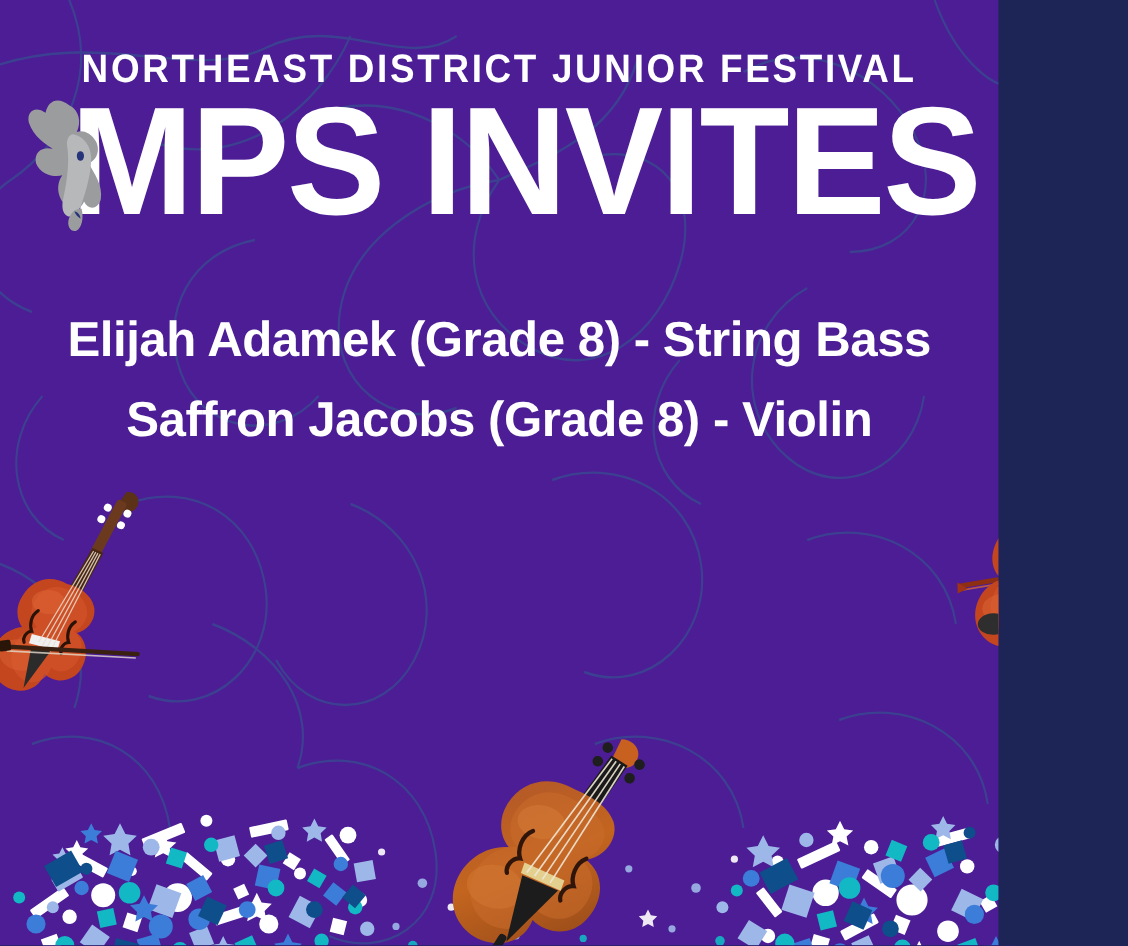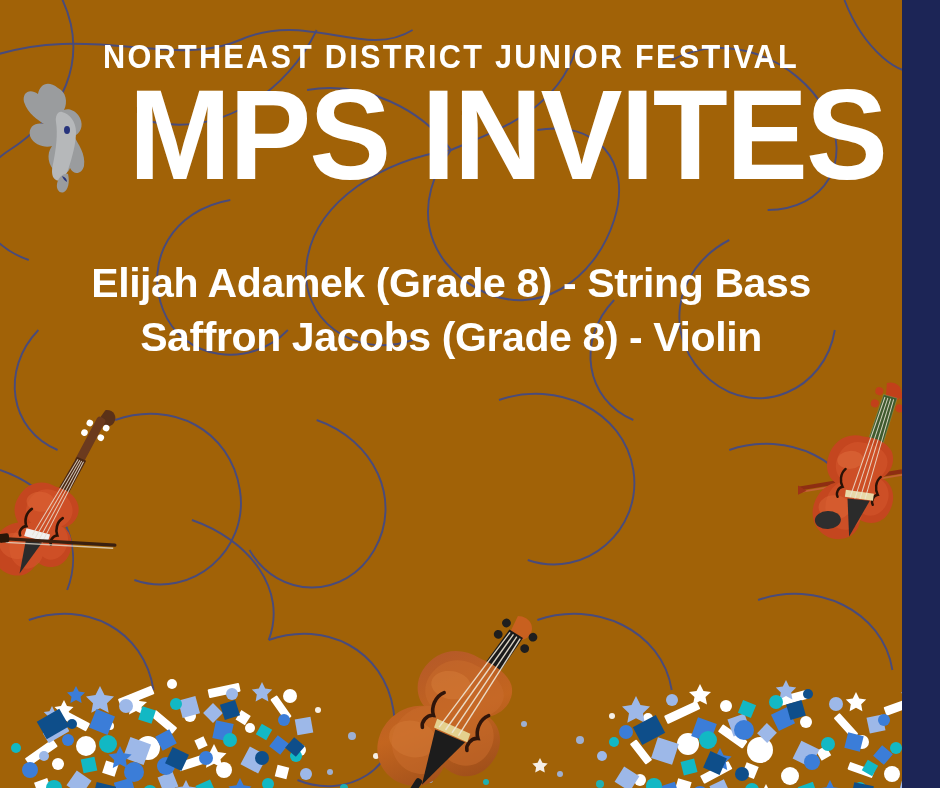--- a/index.html
+++ b/index.html
@@ -1,19 +1,19 @@
 <!DOCTYPE html>
 <html><head>
 <meta charset="utf-8">
 <style>
   html,body{margin:0;padding:0;background:#1c2556;}
   body{font-family:"Liberation Sans",sans-serif;}
   #poster{
-    position:relative;width:902px;height:788px;overflow:hidden;
-    background:#a16207;
+    position:relative;width:832px;height:788px;overflow:hidden;
+    background:#4c1d95;
   }
   
   .bg-texture{position:absolute;inset:0;pointer-events:none;}
   .bg-texture svg{width:100%;height:100%;display:block;}
 
   
   .eyebrow{
     position:absolute;left:0;right:0;top:40px;text-align:center;
     color:#ffffff;font-weight:bold;font-size:33px;letter-spacing:2.4px;
     font-family:"Liberation Sans Narrow","Liberation Sans",sans-serif;
@@ -32,21 +32,21 @@
   }
   .mascot{
     position:absolute;left:18px;top:2px;width:80px;height:116px;
     pointer-events:none;
   }
 
   
   .names{
     position:absolute;left:0;right:0;top:258px;
     display:flex;flex-direction:column;align-items:center;
-    gap:4px;z-index:5;
+    gap:16px;z-index:5;
   }
   .name-line{
     color:#ffffff;font-weight:bold;font-size:41px;line-height:1.22;
     letter-spacing:-.4px;white-space:nowrap;text-align:center;
     font-family:"Liberation Sans",sans-serif;
   }
 
   
   .inst{position:absolute;pointer-events:none;}
   #violin-left{left:-6px;top:392px;width:128px;height:200px;z-index:3;}

